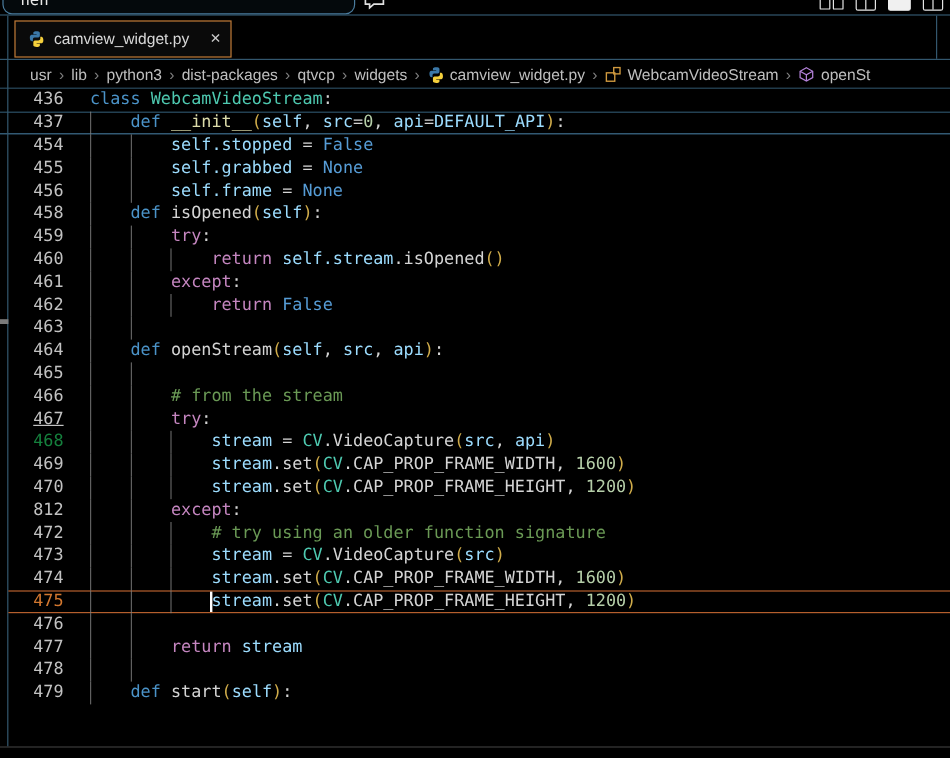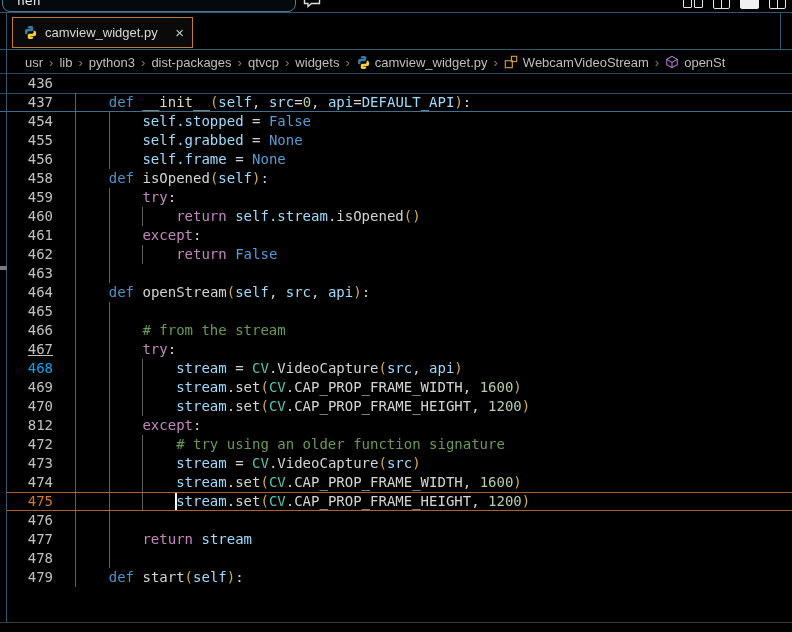--- a/index.html
+++ b/index.html
@@ -152,20 +152,21 @@
 <div class="hairline" id="hl-sticky-mid"></div>
 <div class="hairline" id="hl-sticky-bottom"></div>
 
 <div class="vline" id="left-border"></div>
 <div id="sash-tick"></div>
 <div class="hairline" id="hl-bottom"></div>
 
 <div id="code-area">
     <div class="code-row">
       <div class="ln" style="color: rgb(194, 194, 194);">436</div>
+      <div class="code-text"><span></span><span style="color: rgb(75, 147, 200);">class</span><span style="color: rgb(212, 212, 212);"> </span><span style="color: rgb(78, 201, 176);">WebcamVideoStream</span><span style="color: rgb(212, 212, 212);">:</span></div>
     </div>
     <div class="code-row">
       <div class="ln" style="color: rgb(194, 194, 194);">437</div>
       <div class="guide" style="left: 68px; background: rgb(128, 128, 128);"></div>
       <div class="code-text"><span>    </span><span style="color: rgb(75, 147, 200);">def</span><span style="color: rgb(212, 212, 212);"> </span><span style="color: rgb(220, 220, 170);">__init__</span><span style="color: rgb(208, 172, 74);">(</span><span style="color: rgb(156, 220, 254);">self</span><span style="color: rgb(212, 212, 212);">, </span><span style="color: rgb(156, 220, 254);">src</span><span style="color: rgb(212, 212, 212);">=</span><span style="color: rgb(181, 206, 168);">0</span><span style="color: rgb(212, 212, 212);">, </span><span style="color: rgb(156, 220, 254);">api</span><span style="color: rgb(212, 212, 212);">=</span><span style="color: rgb(156, 220, 254);">DEFAULT_API</span><span style="color: rgb(208, 172, 74);">)</span><span style="color: rgb(212, 212, 212);">:</span></div>
     </div>
     <div class="code-row">
       <div class="ln" style="color: rgb(194, 194, 194);">454</div>
       <div class="guide" style="left: 68px; background: rgb(128, 128, 128);"></div>
       <div class="guide" style="left: 101.715px; background: rgb(128, 128, 128);"></div>
@@ -237,21 +238,21 @@
       <div class="guide" style="left: 101.715px; background: rgb(128, 128, 128);"></div>
       <div class="code-text"><span>        </span><span style="color: rgb(106, 153, 85);"># from the stream</span></div>
     </div>
     <div class="code-row">
       <div class="ln" style="color: rgb(194, 194, 194); text-decoration: underline;">467</div>
       <div class="guide" style="left: 68px; background: rgb(128, 128, 128);"></div>
       <div class="guide" style="left: 101.715px; background: rgb(128, 128, 128);"></div>
       <div class="code-text"><span>        </span><span style="color: rgb(197, 134, 192);">try</span><span style="color: rgb(212, 212, 212);">:</span></div>
     </div>
     <div class="code-row">
-      <div class="ln" style="color: #0ea5e9;">468</div>
+      <div class="ln" style="color: #15803d;">468</div>
       <div class="guide" style="left: 68px; background: rgb(128, 128, 128);"></div>
       <div class="guide" style="left: 101.715px; background: rgb(128, 128, 128);"></div>
       <div class="guide" style="left: 135.43px; background: rgb(128, 128, 128);"></div>
       <div class="code-text"><span>            </span><span style="color: rgb(156, 220, 254);">stream</span><span style="color: rgb(212, 212, 212);"> = </span><span style="color: rgb(78, 201, 176);">CV</span><span style="color: rgb(212, 212, 212);">.VideoCapture</span><span style="color: rgb(208, 172, 74);">(</span><span style="color: rgb(156, 220, 254);">src</span><span style="color: rgb(212, 212, 212);">, </span><span style="color: rgb(156, 220, 254);">api</span><span style="color: rgb(208, 172, 74);">)</span></div>
     </div>
     <div class="code-row">
       <div class="ln" style="color: rgb(194, 194, 194);">469</div>
       <div class="guide" style="left: 68px; background: rgb(128, 128, 128);"></div>
       <div class="guide" style="left: 101.715px; background: rgb(128, 128, 128);"></div>
       <div class="guide" style="left: 135.43px; background: rgb(128, 128, 128);"></div>

